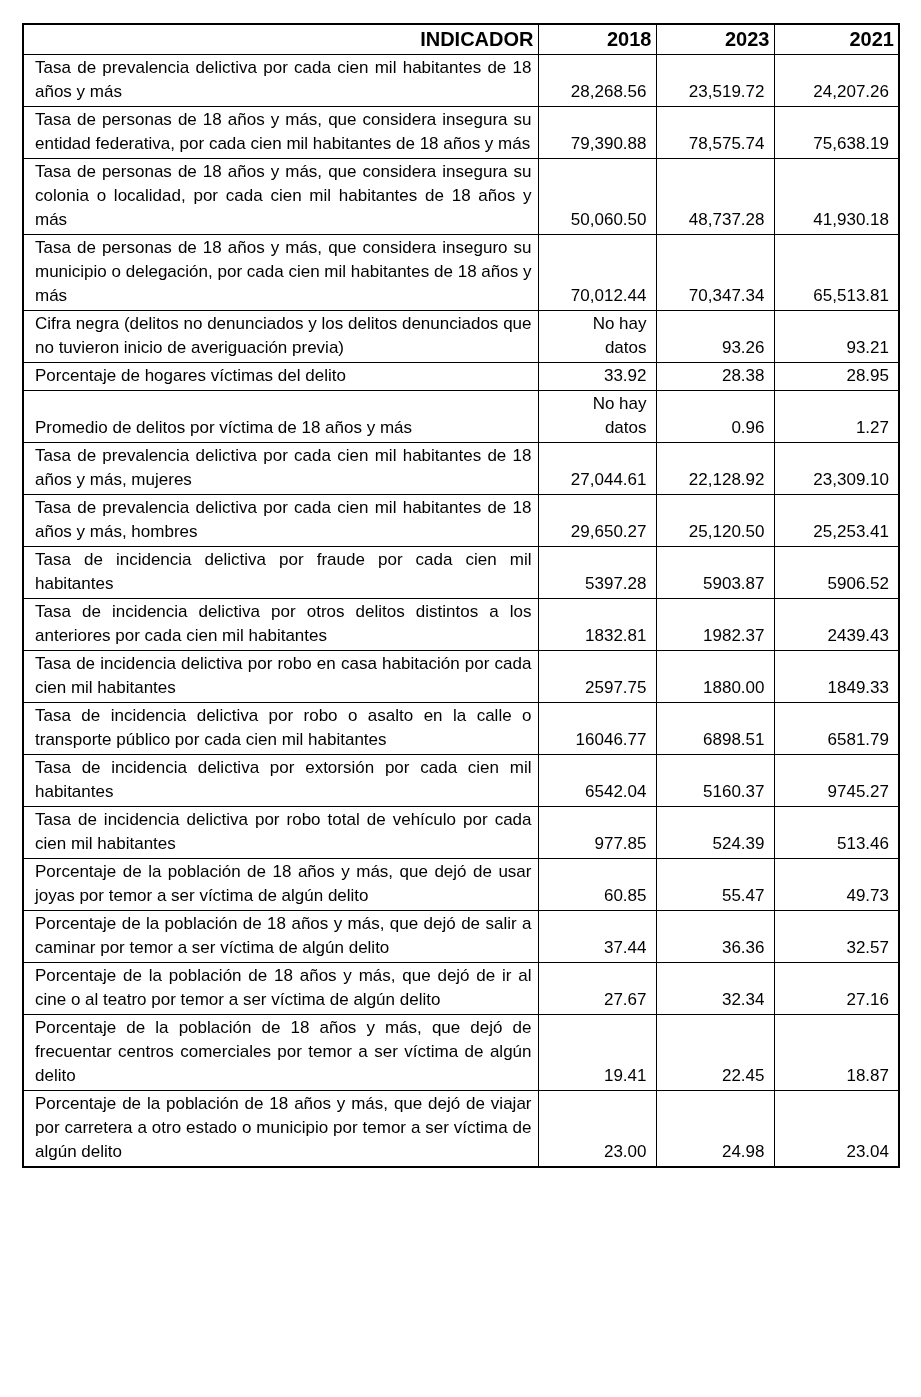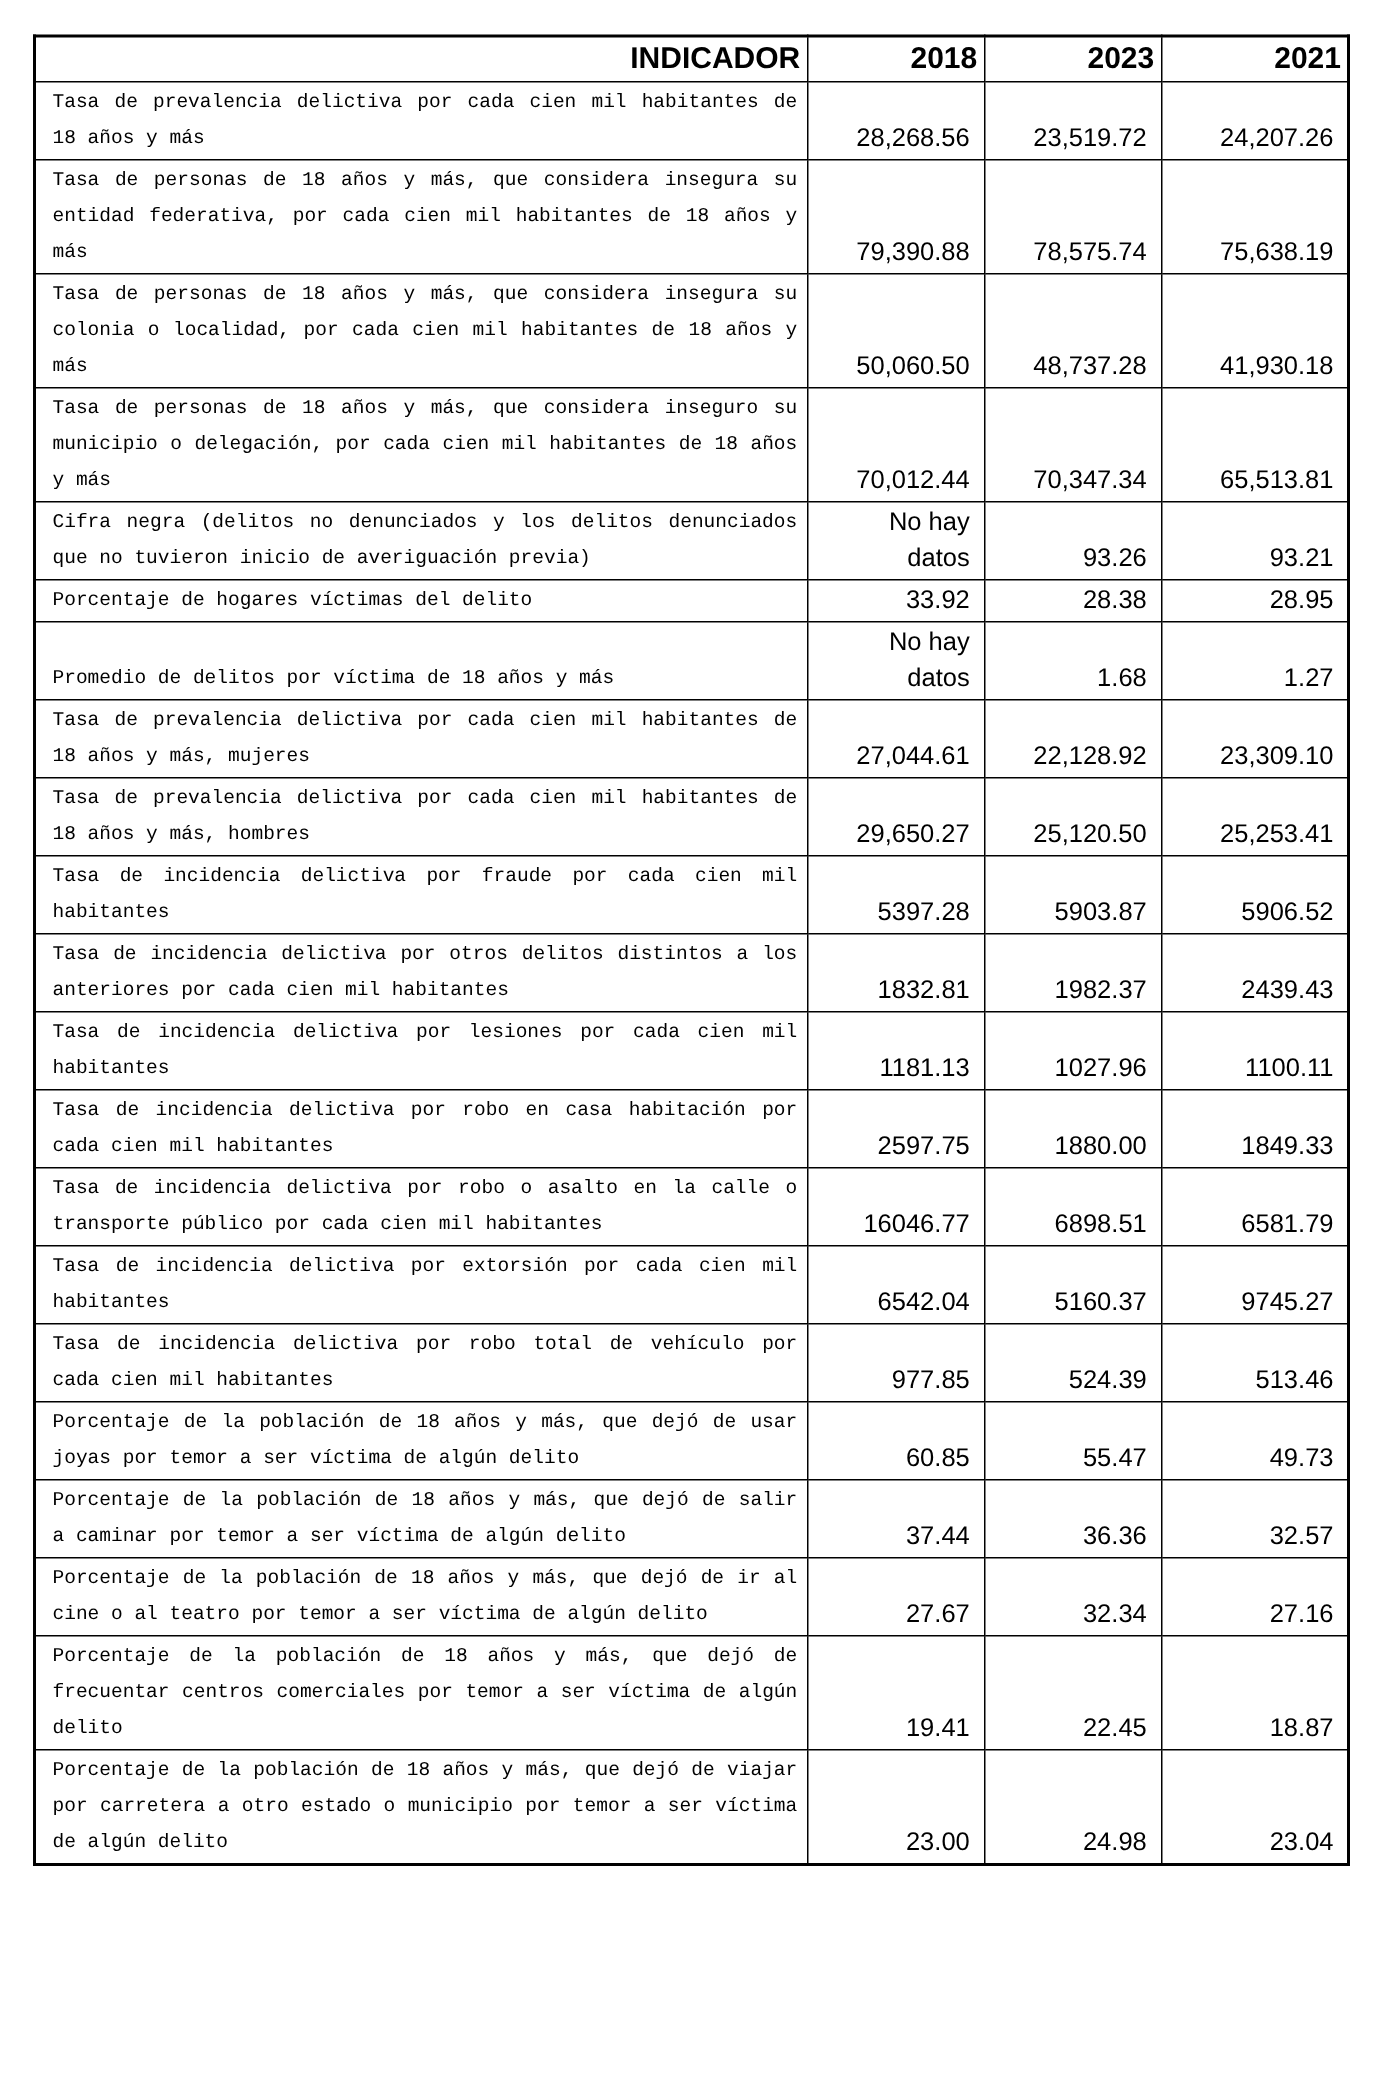--- a/index.html
+++ b/index.html
@@ -30,27 +30,26 @@
   }
   th.h-cell {
     font-size: 20px;
     font-weight: 700;
     text-align: right;
     vertical-align: middle;
     line-height: 24px;
     padding: 2px 4px 3px 4px;
   }
   td.label {
-    font-size: 13px;
+    font-size: 17px;
     line-height: 24px;
     text-align: justify;
     vertical-align: bottom;
     padding: 1px 6px 2px 11px;
     hyphens: none;
-    font-family: Liberation Mono, monospace;
   }
   td.num {
     font-size: 17px;
     line-height: 24px;
     text-align: right;
     vertical-align: bottom;
     padding: 1px 9px 2px 9px;
   }
   col.c-ind  { width: 515px; }
   col.c-y    { width: 118px; }
@@ -108,21 +107,21 @@
         </tr>
         <tr>
           <td class="label">Porcentaje de hogares víctimas del delito</td>
           <td class="num">33.92</td>
           <td class="num">28.38</td>
           <td class="num">28.95</td>
         </tr>
         <tr>
           <td class="label">Promedio de delitos por víctima de 18 años y más</td>
           <td class="num">No hay datos</td>
-          <td class="num">1.68</td>
+          <td class="num">0.96</td>
           <td class="num">1.27</td>
         </tr>
         <tr>
           <td class="label">Tasa de prevalencia delictiva por cada cien mil habitantes de 18 años y más, mujeres</td>
           <td class="num">27,044.61</td>
           <td class="num">22,128.92</td>
           <td class="num">23,309.10</td>
         </tr>
         <tr>
           <td class="label">Tasa de prevalencia delictiva por cada cien mil habitantes de 18 años y más, hombres</td>
@@ -134,26 +133,20 @@
           <td class="label">Tasa de incidencia delictiva por fraude por cada cien mil habitantes</td>
           <td class="num">5397.28</td>
           <td class="num">5903.87</td>
           <td class="num">5906.52</td>
         </tr>
         <tr>
           <td class="label">Tasa de incidencia delictiva por otros delitos distintos a los anteriores por cada cien mil habitantes</td>
           <td class="num">1832.81</td>
           <td class="num">1982.37</td>
           <td class="num">2439.43</td>
-        </tr>
-        <tr>
-          <td class="label">Tasa de incidencia delictiva por lesiones por cada cien mil habitantes</td>
-          <td class="num">1181.13</td>
-          <td class="num">1027.96</td>
-          <td class="num">1100.11</td>
         </tr>
         <tr>
           <td class="label">Tasa de incidencia delictiva por robo en casa habitación por cada cien mil habitantes</td>
           <td class="num">2597.75</td>
           <td class="num">1880.00</td>
           <td class="num">1849.33</td>
         </tr>
         <tr>
           <td class="label">Tasa de incidencia delictiva por robo o asalto en la calle o transporte público por cada cien mil habitantes</td>
           <td class="num">16046.77</td>

